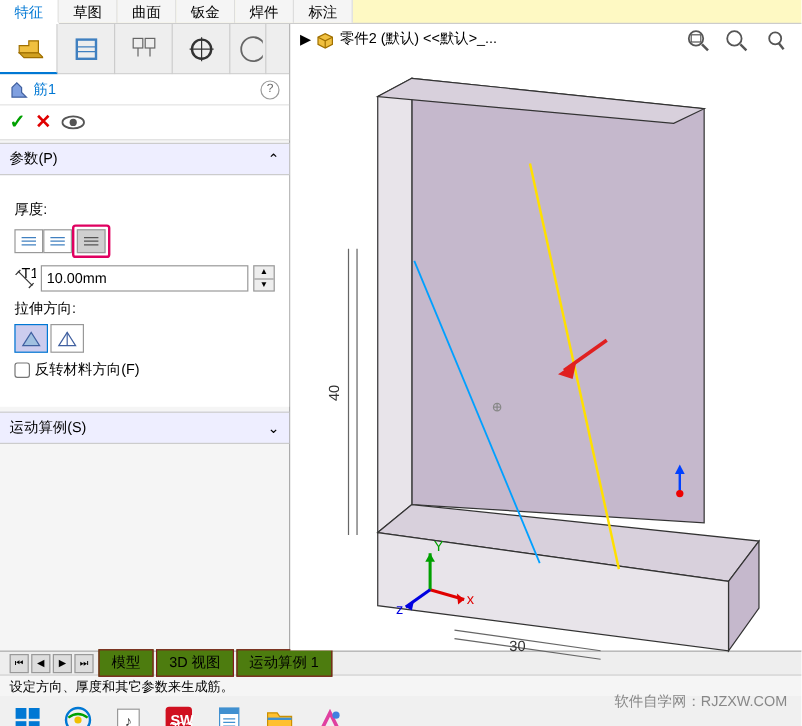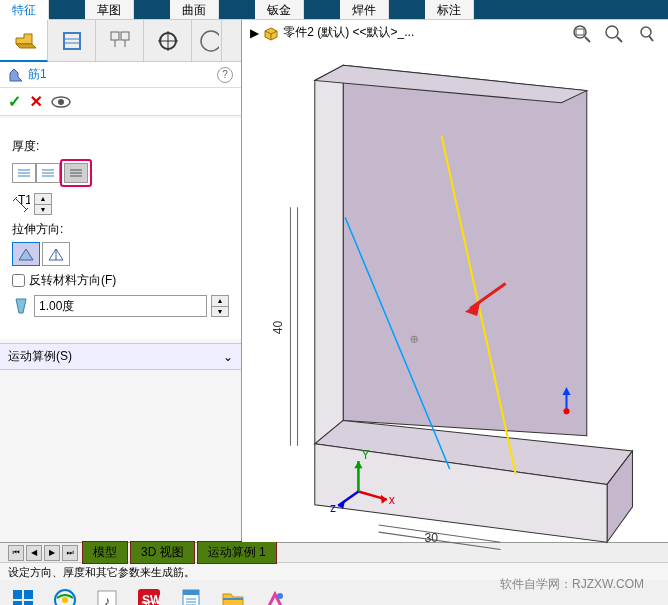--- a/index.html
+++ b/index.html
@@ -1,18 +1,18 @@
 <!DOCTYPE html>
 <html><head>
 <meta charset="utf-8">
 <style>
 * { margin: 0; padding: 0; box-sizing: border-box; font-family: "Microsoft YaHei", Arial, sans-serif; font-size: 12px; }
 body { width: 668px; height: 605px; background: #fff; overflow: hidden; position: relative; }
 
-.top-tabs { display: flex; height: 20px; background: #0c4a6e; border-bottom: 1px solid #ccc; gap: 36px; }
+.top-tabs { display: flex; height: 20px; background: #fef9c3; border-bottom: 1px solid #ccc; }
 .top-tab { padding: 2px 12px; border-right: 1px solid #ddd; cursor: pointer; background: #f5f5f5; }
 .top-tab.active { background: #fff; color: #0078d4; border-bottom: 2px solid #fff; margin-bottom: -1px; }
 
 .main-area { display: flex; height: 522px; }
 .left-panel { width: 242px; background: #f5f5f5; border-right: 1px solid #999; display: flex; flex-direction: column; }
 
 .panel-tabs { display: flex; height: 42px; background: #eee; border-bottom: 1px solid #ccc; }
 .panel-tab { width: 48px; height: 42px; display: flex; align-items: center; justify-content: center; border-right: 1px solid #ccc; cursor: pointer; }
 .panel-tab.active { background: #fff; border-bottom: 2px solid #0078d4; }
 
@@ -52,21 +52,21 @@
 .model-3d { position: absolute; top: 30px; left: 20px; right: 0; bottom: 10px; }
 
 .bottom-tabs { display: flex; height: 20px; background: #eee; border-top: 1px solid #999; align-items: center; padding-left: 8px; }
 .bottom-tabs .nav-btn { width: 16px; height: 16px; border: 1px solid #999; margin-right: 2px; font-size: 8px; text-align: center; line-height: 14px; background: #ddd; }
 .bottom-tab { padding: 2px 10px; border: 1px solid #7f1d1d; background: #4d7c0f; cursor: pointer; margin-left: 2px; }
 
 .status-bar { height: 18px; padding: 2px 8px; background: #f5f5f5; font-size: 11px; border-top: 1px solid #ccc; }
 
 .taskbar { height: 40px; background: #f0f0f0; display: flex; align-items: center; padding: 0 8px; gap: 12px; }
 .taskbar-icon { width: 30px; height: 30px; display: flex; align-items: center; justify-content: center; border-radius: 4px; cursor: pointer; }
-.watermark { position: absolute; right: 24px; bottom: 12px; font-size: 12px; color: #888; }
+.watermark { position: absolute; right: 12px; bottom: 12px; font-size: 12px; color: #888; }
 
 
 svg { display: block; }
 </style>
 </head>
 <body>
 
 <div class="top-tabs">
   <div class="top-tab active">特征</div>
   <div class="top-tab">草图</div>
@@ -130,20 +130,24 @@
       <span class="cross">✕</span>
       <span>
         <svg width="20" height="14">
             <ellipse cx="10" cy="7" rx="9" ry="5" fill="none" stroke="#555" stroke-width="1.5"></ellipse>
             <circle cx="10" cy="7" r="3" fill="#555"></circle>
           </svg>
       </span>
     </div>
 
     <div class="section">
+      <div class="section-header">
+        <span>参数(P)</span>
+        <span class="arrow">⌃</span>
+      </div>
       <div class="section-body">
         <div class="param-label">厚度:</div>
         <div style="display:flex;align-items:center;">
           <div class="thick-btn">
             <svg width="16" height="12">
                 <line x1="2" y1="3" x2="14" y2="3" stroke="#4080c0"></line>
                 <line x1="2" y1="6" x2="14" y2="6" stroke="#4080c0"></line>
                 <line x1="2" y1="9" x2="14" y2="9" stroke="#4080c0"></line>
               </svg>
           </div>
@@ -166,20 +170,21 @@
         </div>
 
         <div class="input-row">
           <span>
             <svg width="18" height="18">
                 <path d="M 3 3 L 15 15" stroke="#333"></path>
                 <path d="M 1 6 L 5 2 M 12 17 L 16 13" stroke="#333"></path>
                 <text x="6" y="9" font-size="8">T1</text>
               </svg>
           </span>
+          <input class="spin-input" value="10.00mm" style="">
           <div class="spinner">
               <div>▲</div>
               <div style="border:none">▼</div>
             </div>
         </div>
 
         <div class="param-label">拉伸方向:</div>
         <div class="dir-buttons">
           <div class="dir-btn active">
             <svg width="20" height="18">
@@ -192,32 +197,20 @@
                 <line x1="10" y1="4" x2="10" y2="15" stroke="#4060a0"></line>
               </svg>
           </div>
         </div>
 
         <div class="checkbox-row">
           <input type="checkbox" style="">
           <label>反转材料方向(F)</label>
         </div>
 
-        <div class="input-row">
-          <span>
-            <svg width="18" height="18">
-                <path d="M4 2 L14 2 L11 16 L7 16 Z" fill="#80c0e0" stroke="#4080a0"></path>
-              </svg>
-          </span>
-          <input class="spin-input" value="1.00度" style="">
-          <div class="spinner">
-              <div>▲</div>
-              <div style="border:none">▼</div>
-            </div>
-        </div>
       </div>
     </div>
 
     <div class="section">
       <div class="section-header">
         <span>运动算例(S)</span>
         <span class="arrow">⌄</span>
       </div>
     </div>
 

